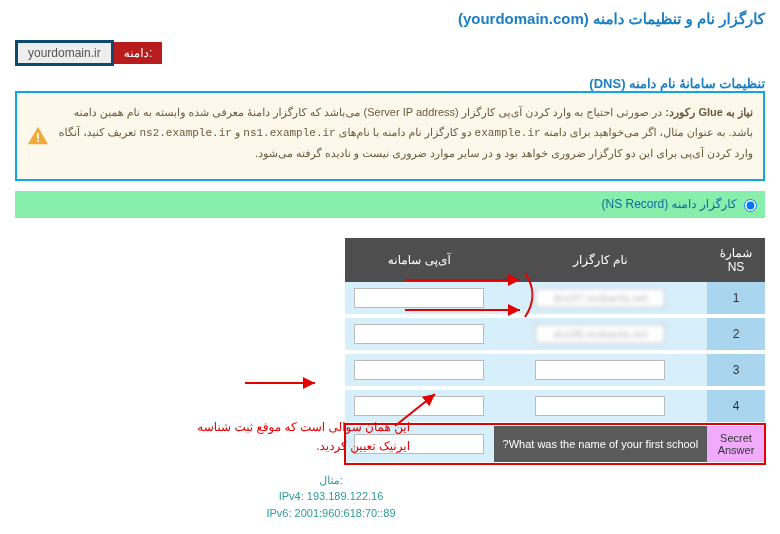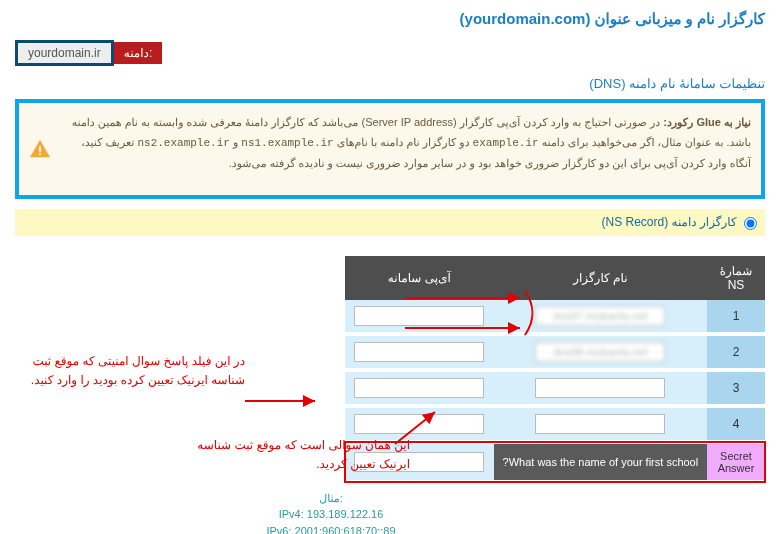--- a/index.html
+++ b/index.html
@@ -3,26 +3,26 @@
 <meta charset="utf-8">
 <style>
 * { box-sizing: border-box; margin: 0; padding: 0; }
 body { font-family: Tahoma, Arial, sans-serif; font-size: 12px; background: #fff; width: 780px; color: #333; }
 .container { padding: 10px 15px; }
 .page-title { color: #1b7fc4; font-size: 15px; font-weight: bold; margin-bottom: 12px; }
 .page-title .domain-en { direction: ltr; unicode-bidi: embed; }
 .domain-row { text-align: left; margin-bottom: 10px; direction: ltr; }
 .domain-label { background: #b91c1c; color: #fff; padding: 4px 10px; font-size: 12px; display: inline-block; }
 .domain-value { background: #eee; border: 3px solid #0c4a6e; padding: 3px 10px; font-size: 12px; display: inline-block; color: #555; }
-.section-title { color: #1b7fc4; font-size: 13px; font-weight: normal; margin-bottom: 8px; }
-.notice { background: #fdf8ec; border: 4px solid #0ea5e9; padding: 10px 10px 22px 40px; position: relative; font-size: 11px; color: #6b5a3a; line-height: 1.8; margin-bottom: 10px; }
+.section-title { color: #1b7fc4; font-size: 13px; font-weight: bold; }
+.notice { background: #fdf8ec; border: 2px solid #0ea5e9; padding: 10px 10px 16px 40px; position: relative; font-size: 11px; color: #6b5a3a; line-height: 1.8; margin-bottom: 10px; }
 .notice-icon { position: absolute; left: 10px; top: 50%; transform: translateY(-50%); width: 22px; height: 22px; }
 .notice-icon svg { width: 22px; height: 22px; }
 .code { font-family: 'Courier New', monospace; direction: ltr; unicode-bidi: embed; }
-.tab-bar { background: #fef9c3; padding: 6px 8px; margin-bottom: 8px; font-size: 12px; }
+.tab-bar { background: #86efac; padding: 6px 8px; margin-bottom: 8px; font-size: 12px; }
 .tab-radio { display: inline-block; }
 .tab-radio input { vertical-align: middle; margin-left: 4px; }
 .tab-radio label { color: #1867a5; cursor: pointer; }
 .tbl-wrap { position: relative; margin-right: 0; margin-top: 20px; }
 table.ns { border-collapse: collapse; width: 420px; margin-left: auto; margin-right: 0; }
 table.ns th { background: #4e4e4e; color: #fff; font-weight: normal; font-size: 12px; padding: 8px; text-align: center; }
 table.ns td { padding: 6px; text-align: center; background: #d6effb; border-bottom: 4px solid #fff; }
 table.ns td.idx { background: #a9d6ee; width: 58px; color: #333; font-size: 12px; }
 table.ns input[type=text] { width: 130px; height: 20px; border: 1px solid #bbb; background: #fff; font-size: 11px; color: #aaa; padding: 0 4px; text-align: center; }
 .sec-row td { background: #d6effb; margin-left: 28px; }
@@ -37,21 +37,21 @@
 .arrow { position: absolute; pointer-events: none; }
 svg.arrow-svg { overflow: visible; }
 .blur { filter: blur(2px); color: #bcbcbc !important; }
 </style>
 </head>
 <body>
 
 <div class="container">
 
   <div class="page-title">
-    <span>کارگزار نام و میزبانی عنوان</span>
+    <span>کارگزار نام و تنظیمات دامنه</span>
     <span class="domain-en">(yourdomain.com)</span>
   </div>
 
   <div class="domain-row">
     <span class="domain-value">yourdomain.ir</span><span class="domain-label">دامنه:</span>
   </div>
 
   <div class="section-title">تنظیمات سامانهٔ نام دامنه (DNS)</div>
 
   <div class="notice">
@@ -74,21 +74,20 @@
 
   <div class="tab-bar">
     <span class="tab-radio">
       <input type="radio" checked="" id="tabns" style="">
       <label for="tabns">کارگزار دامنه (NS Record)</label>
     </span>
   </div>
 
   <div class="tbl-wrap" style="margin-left:240px;">
 
-    <div class="annot annot-left">در این فیلد پاسخ سوال امنیتی که موقع ثبت شناسه ایرنیک تعیین کرده بودید را وارد کنید.</div>
     <div class="annot annot-bottom">این همان سوالی است که موقع ثبت شناسه ایرنیک تعیین کردید.</div>
 
     <svg class="arrow arrow-svg" style="left:150px; top:30px;" width="150" height="55">
       <defs>
           <marker id="ah1" markerWidth="8" markerHeight="8" refX="6" refY="3" orient="auto">
             <path d="M0,0 L6,3 L0,6 z" fill="#e30000"></path>
           </marker>
         </defs>
       <line x1="0" y1="12" x2="115" y2="12" stroke="#e30000" stroke-width="2" marker-end="url(#ah1)"></line>
       <line x1="0" y1="42" x2="115" y2="42" stroke="#e30000" stroke-width="2" marker-end="url(#ah1)"></line>

